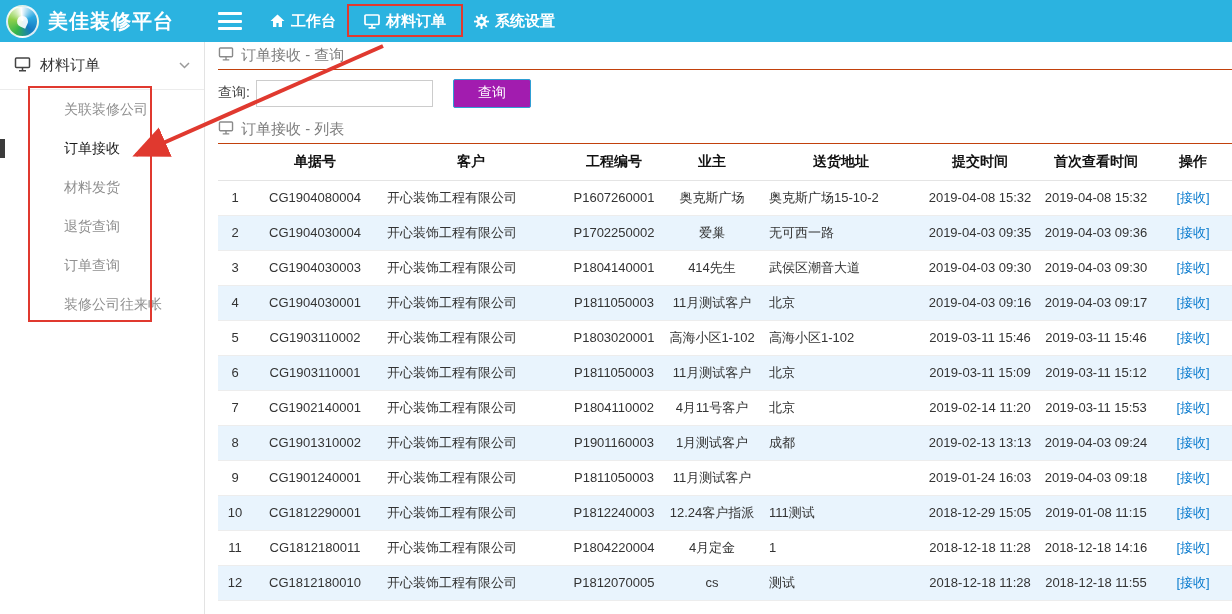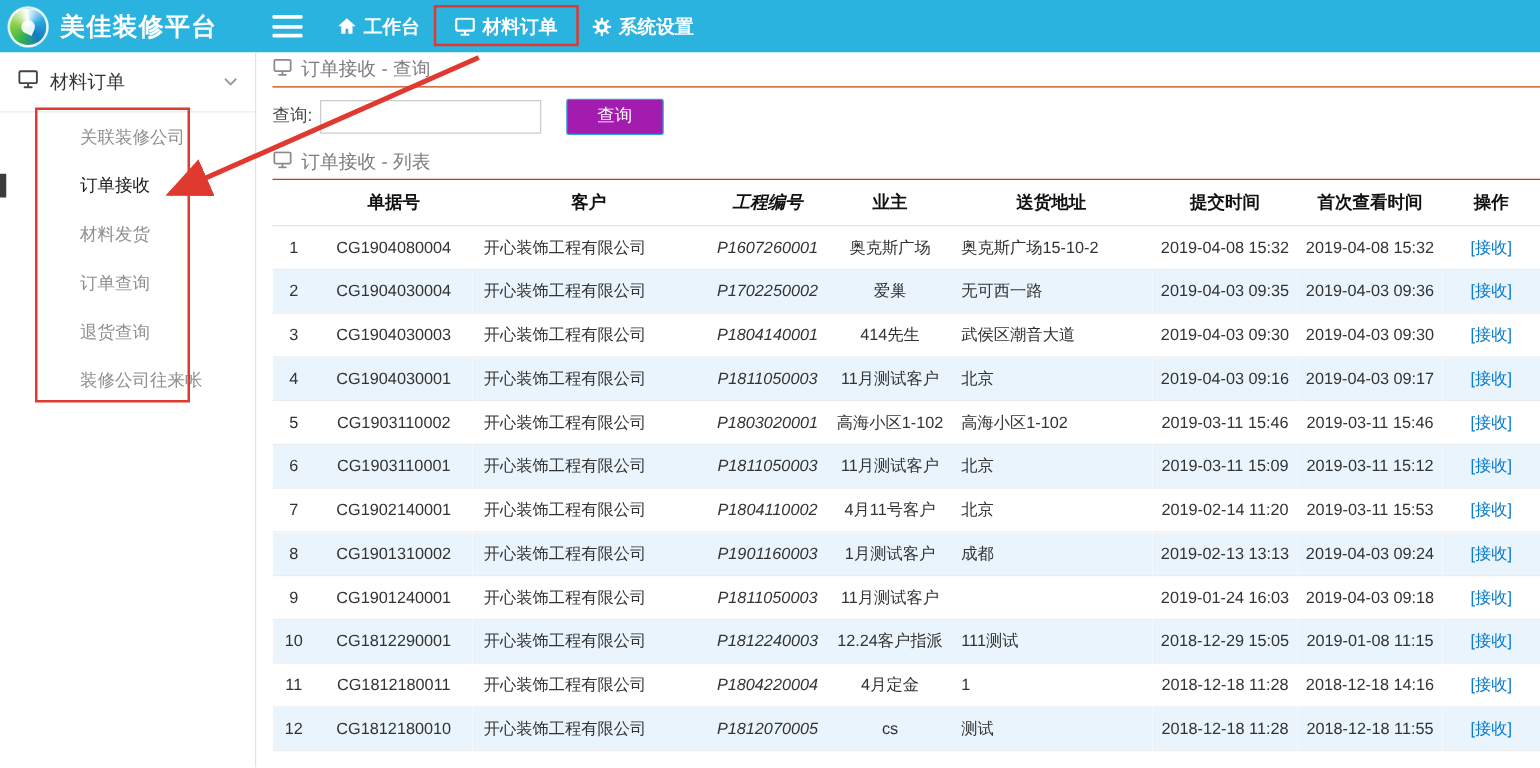--- a/index.html
+++ b/index.html
@@ -52,21 +52,21 @@
   
   .orders-table { width:100%; border-collapse:collapse; table-layout:fixed; }
   .orders-table th { height:36px; font-size:14px; font-weight:bold; color:#111;
                      border-bottom:1px solid #e4e4e4; text-align:center; }
   .orders-table td { height:35px; font-size:13px; color:#333; border-bottom:1px solid #ededed;
                      text-align:center; overflow:hidden; white-space:nowrap; }
   .orders-table tbody tr:nth-child(even) { background:#e9f4fd; }
   .orders-table th:nth-child(1), .orders-table td:nth-child(1) { width:34px; }
   .orders-table th:nth-child(2), .orders-table td:nth-child(2) { width:126px; }
   .orders-table th:nth-child(3), .orders-table td:nth-child(3) { width:186px; }
-  .orders-table th:nth-child(4), .orders-table td:nth-child(4) { width:100px;font-style:italic; }
+  .orders-table th:nth-child(4), .orders-table td:nth-child(4) { width:100px; }
   .orders-table th:nth-child(5), .orders-table td:nth-child(5) { width:96px; }
   .orders-table th:nth-child(6), .orders-table td:nth-child(6) { width:162px; }
   .orders-table th:nth-child(7), .orders-table td:nth-child(7) { width:116px; }
   .orders-table th:nth-child(8), .orders-table td:nth-child(8) { width:116px; }
   .orders-table td:nth-child(3), .orders-table td:nth-child(6) { text-align:left; padding-left:9px; }
   .receive-link { color:#0a7bce; cursor:pointer; text-decoration:none; }
 
   
   .anno-arrow { position:absolute; left:0; top:0; width:1232px; height:614px;
                 pointer-events:none; z-index:50; }
@@ -135,22 +135,22 @@
         <span class="chev">
           <svg width="11" height="7" viewBox="0 0 11 7">
               <path d="M1 1l4.5 4.5L10 1" stroke="#9a9a9a" stroke-width="1.5" fill="none"></path>
             </svg>
         </span>
       </div>
       <ul class="side-menu">
         <li>关联装修公司</li>
         <li class="active">订单接收</li>
         <li>材料发货</li>
+        <li>退货查询</li>
         <li>订单查询</li>
-        <li>退货查询</li>
         <li>装修公司往来帐</li>
       </ul>
       <div class="anno-side-box"></div>
     </div>
 
     <div class="content">
       <div class="section-head">
         <span>
           <svg width="16" height="14" viewBox="0 0 16 15">
               <rect x="1" y="1" width="14" height="9.5" rx="1" fill="none" stroke="#8a8a8a" stroke-width="1.5"></rect>

